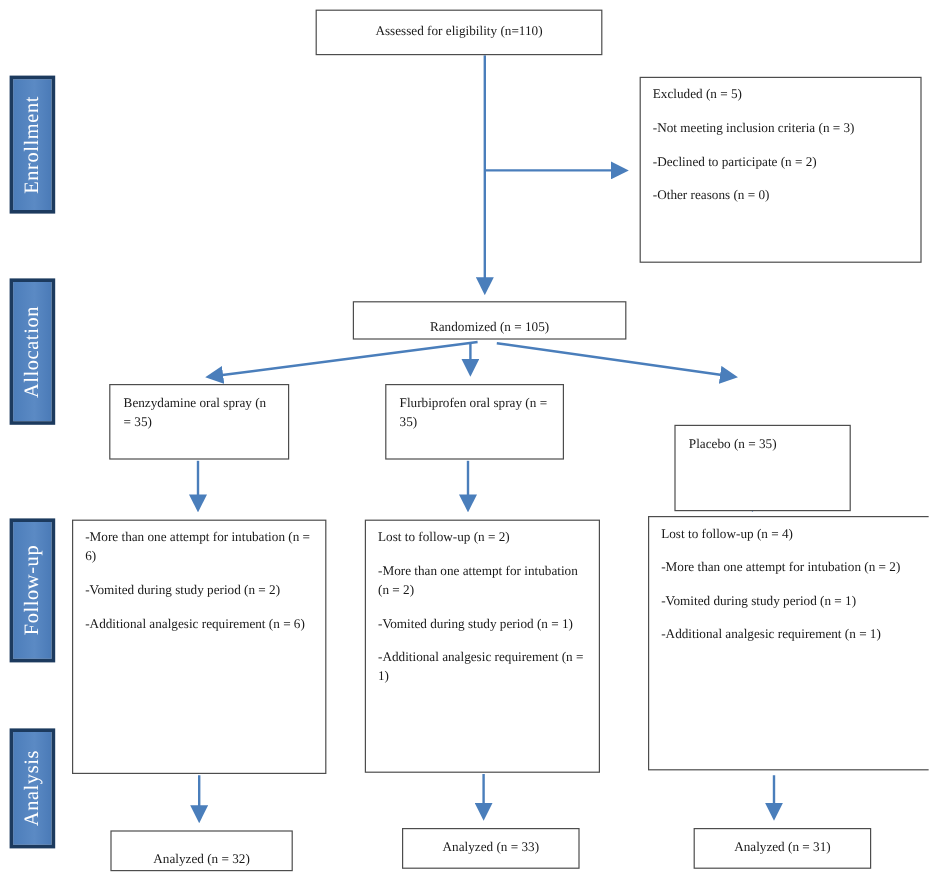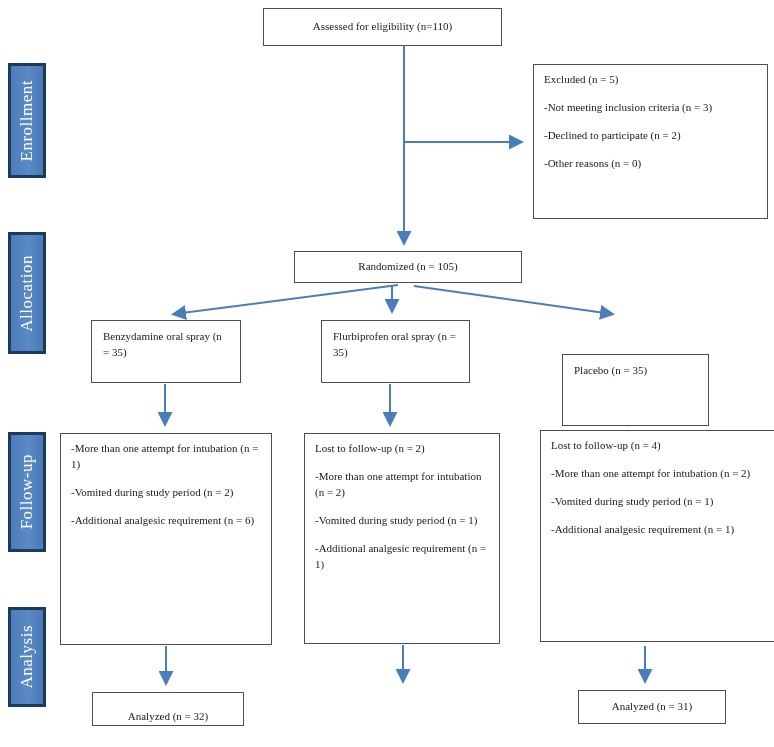--- a/index.html
+++ b/index.html
@@ -90,52 +90,55 @@
     <span>Assessed for eligibility (n=110)</span>
   </div>
 
   <div class="fbox list" style="left:533px;top:64px;width:235px;height:155px;">
     <div class="title">Excluded (n = 5)</div>
     <div class="item">-Not meeting inclusion criteria (n = 3)</div>
     <div class="item">-Declined to participate (n = 2)</div>
     <div class="item">-Other reasons (n = 0)</div>
   </div>
 
-  <div class="fbox center" style="left:294px;top:251px;width:228px;height:32px;">
+  <div class="fbox center" style="left:294px;top:251px;width:228px;height:32px;align-items:flex-end;">
     <span>Randomized (n = 105)</span>
   </div>
 
   <div class="fbox toppad" style="left:91px;top:320px;width:150px;height:63px;">
     <span>Benzydamine oral spray (n = 35)</span>
   </div>
   <div class="fbox toppad" style="left:321px;top:320px;width:149px;height:63px;">
     <span>Flurbiprofen oral spray (n = 35)</span>
   </div>
   <div class="fbox toppad" style="left:562px;top:322px;width:147px;height:72px;margin-top:32px;">
     <span>Placebo (n = 35)</span>
   </div>
 
   <div class="fbox list" style="left:60px;top:433px;width:212px;height:212px;">
-    <div class="item">-More than one attempt for intubation (n = 1)</div>
+    <div class="item">-More than one attempt for intubation (n = 6)</div>
     <div class="item">-Vomited during study period (n = 2)</div>
     <div class="item">-Additional analgesic requirement (n = 6)</div>
   </div>
   <div class="fbox list" style="left:304px;top:433px;width:196px;height:211px;">
     <div class="title">Lost to follow-up (n = 2)</div>
     <div class="item">-More than one attempt for intubation (n = 2)</div>
     <div class="item">-Vomited during study period (n = 1)</div>
     <div class="item">-Additional analgesic requirement (n = 1)</div>
   </div>
   <div class="fbox list" style="left:540px;top:430px;width:237px;height:212px;">
     <div class="title">Lost to follow-up (n = 4)</div>
     <div class="item">-More than one attempt for intubation (n = 2)</div>
     <div class="item">-Vomited during study period (n = 1)</div>
     <div class="item">-Additional analgesic requirement (n = 1)</div>
   </div>
 
   <div class="fbox center" style="left:92px;top:692px;width:152px;height:34px;align-items:flex-end;">
     <span>Analyzed (n = 32)</span>
   </div>
+  <div class="fbox center" style="left:335px;top:690px;width:148px;height:34px;">
+    <span>Analyzed (n = 33)</span>
+  </div>
   <div class="fbox center" style="left:578px;top:690px;width:148px;height:34px;">
     <span>Analyzed (n = 31)</span>
   </div>
 
 </div>
 
 </body></html>

